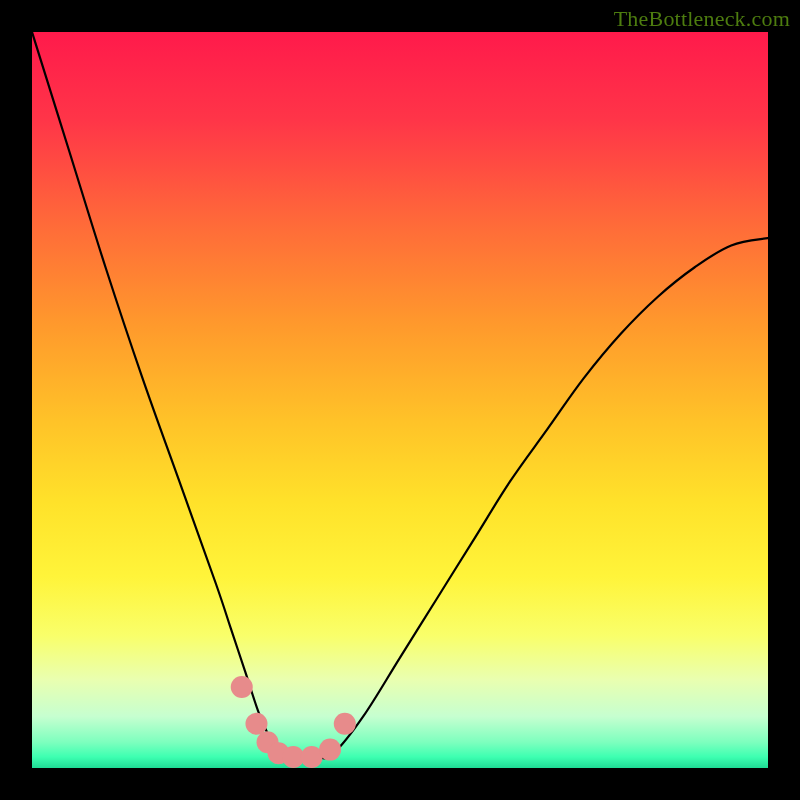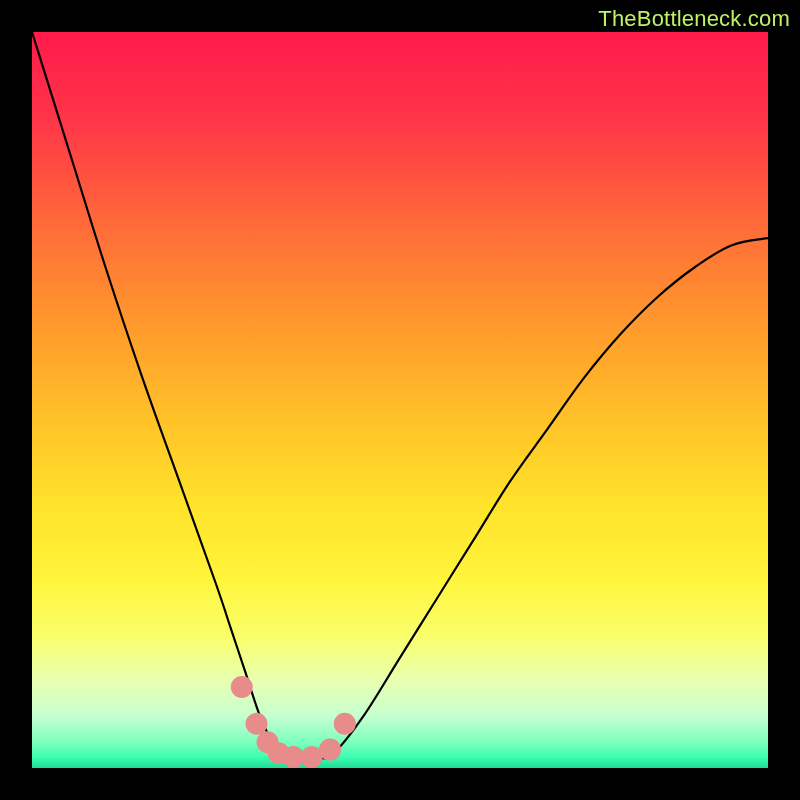--- a/index.html
+++ b/index.html
@@ -38,25 +38,26 @@
     position: absolute;
     left: 0;
     top: 0;
     width: 100%;
     height: 100%;
   }
   .watermark {
     position: absolute;
     top: 6px;
     right: 10px;
-    color: #bef264;
+    color: #4d7c0f;
     font-size: 22px;
     font-weight: 500;
     letter-spacing: 0.2px;
     user-select: none;
+    font-family: Liberation Serif, serif;
   }
 </style>
 </head>
 <body>
 
 <div class="frame">
   <div class="plot-area">
     <svg class="gradient" viewBox="0 0 736 736" preserveAspectRatio="none">
       <defs>
         <linearGradient id="bg-grad" x1="0" y1="0" x2="0" y2="1">

